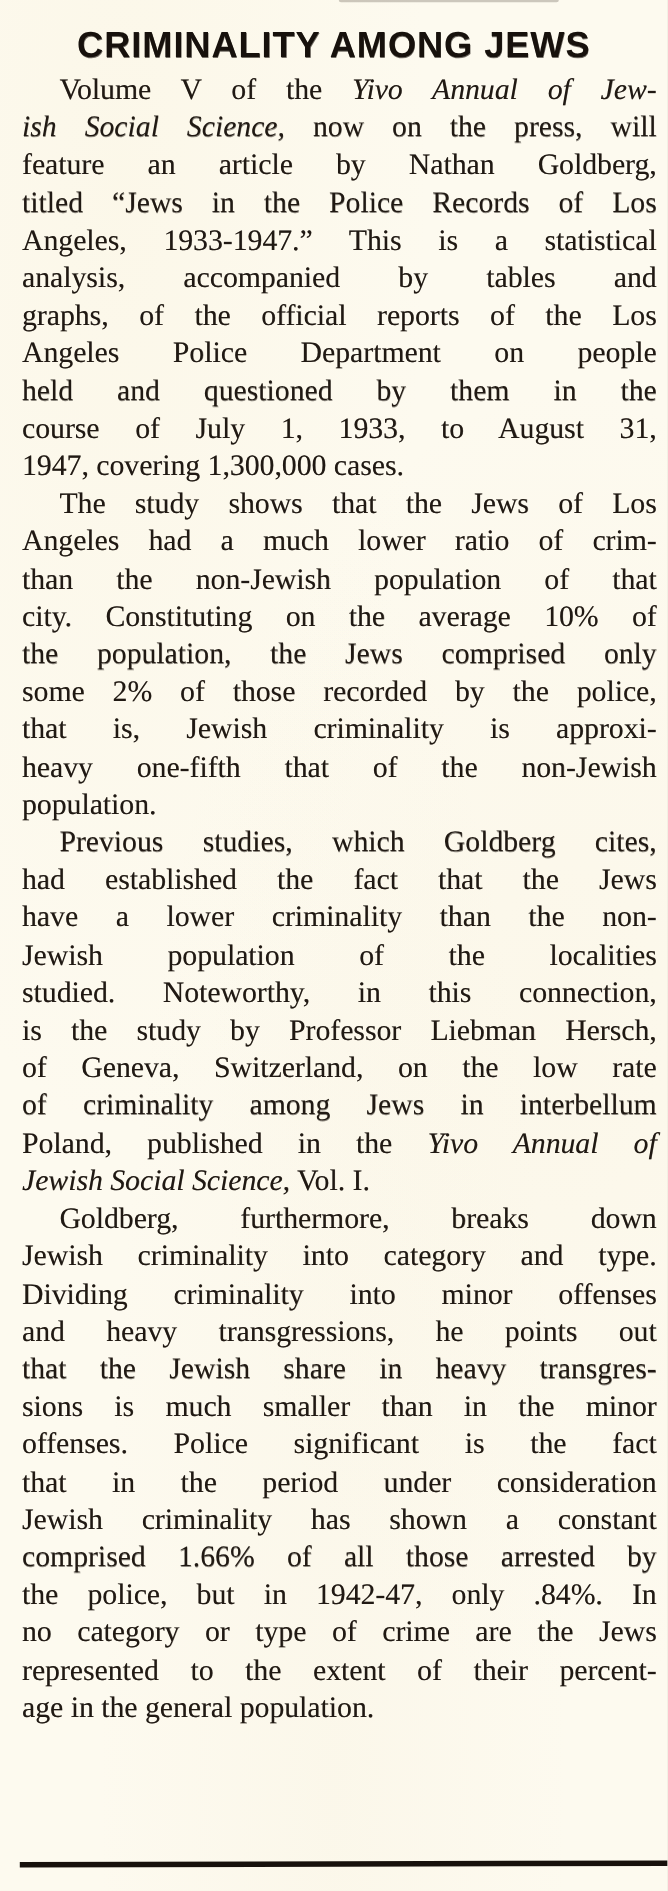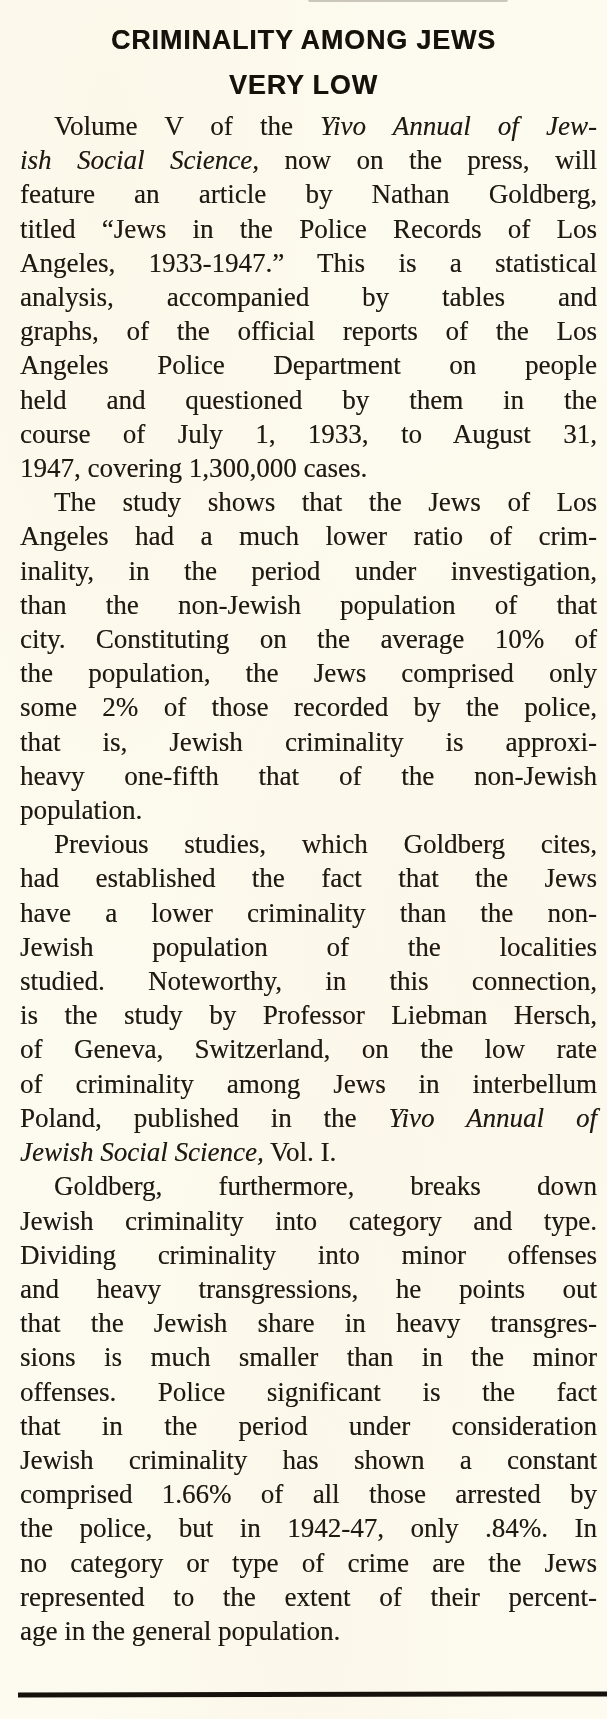--- a/index.html
+++ b/index.html
@@ -27,21 +27,21 @@
     top: 0; left: 308px;
     width: 200px; height: 2px;
     background: rgba(60,48,35,0.25);
     border-radius: 0 0 2px 2px;
   }
   .headline {
     margin: 18px 12px 0 12px;
     text-align: center;
     font-family: "Liberation Sans", sans-serif;
     font-weight: 700;
-    font-size: 27px;
+    font-size: 33px;
     line-height: 45px;
     letter-spacing: 0.8px;
     color: var(--headline-ink);
     text-shadow: 0.3px 0.3px 0.4px rgba(23,17,12,0.6);
   }
   .headline .hl { display: block; }
   .article-body {
     margin: 1px 10px 0 20px;
     width: 577px;
     color: var(--ink);
@@ -67,40 +67,38 @@
     transform: rotate(-0.12deg);
   }
 </style>
 </head>
 <body>
 
 <div class="page">
   <div class="top-streak"></div>
   <h1 class="headline">
     <span class="hl">CRIMINALITY AMONG JEWS</span>
-    <span class="hl">VERY LOW</span>
   </h1>
   <div class="article-body">
       <div class="para">
         <div class="line first"><span>Volume V of the </span><span class="it">Yivo Annual of Jew-</span></div>
         <div class="line"><span class="it">ish Social Science,</span><span> now on the press, will</span></div>
         <div class="line"><span>feature an article by Nathan Goldberg,</span></div>
         <div class="line"><span>titled “Jews in the Police Records of Los</span></div>
         <div class="line"><span>Angeles, 1933-1947.” This is a statistical</span></div>
         <div class="line"><span>analysis, accompanied by tables and</span></div>
         <div class="line"><span>graphs, of the official reports of the Los</span></div>
         <div class="line"><span>Angeles Police Department on people</span></div>
         <div class="line"><span>held and questioned by them in the</span></div>
         <div class="line"><span>course of July 1, 1933, to August 31,</span></div>
         <div class="line last"><span>1947, covering 1,300,000 cases.</span></div>
       </div>
       <div class="para">
         <div class="line first"><span>The study shows that the Jews of Los</span></div>
         <div class="line"><span>Angeles had a much lower ratio of crim-</span></div>
-        <div class="line"><span>inality, in the period under investigation,</span></div>
         <div class="line"><span>than the non-Jewish population of that</span></div>
         <div class="line"><span>city. Constituting on the average 10% of</span></div>
         <div class="line"><span>the population, the Jews comprised only</span></div>
         <div class="line"><span>some 2% of those recorded by the police,</span></div>
         <div class="line"><span>that is, Jewish criminality is approxi-</span></div>
         <div class="line"><span>heavy one-fifth that of the non-Jewish</span></div>
         <div class="line last"><span>population.</span></div>
       </div>
       <div class="para">
         <div class="line first"><span>Previous studies, which Goldberg cites,</span></div>

